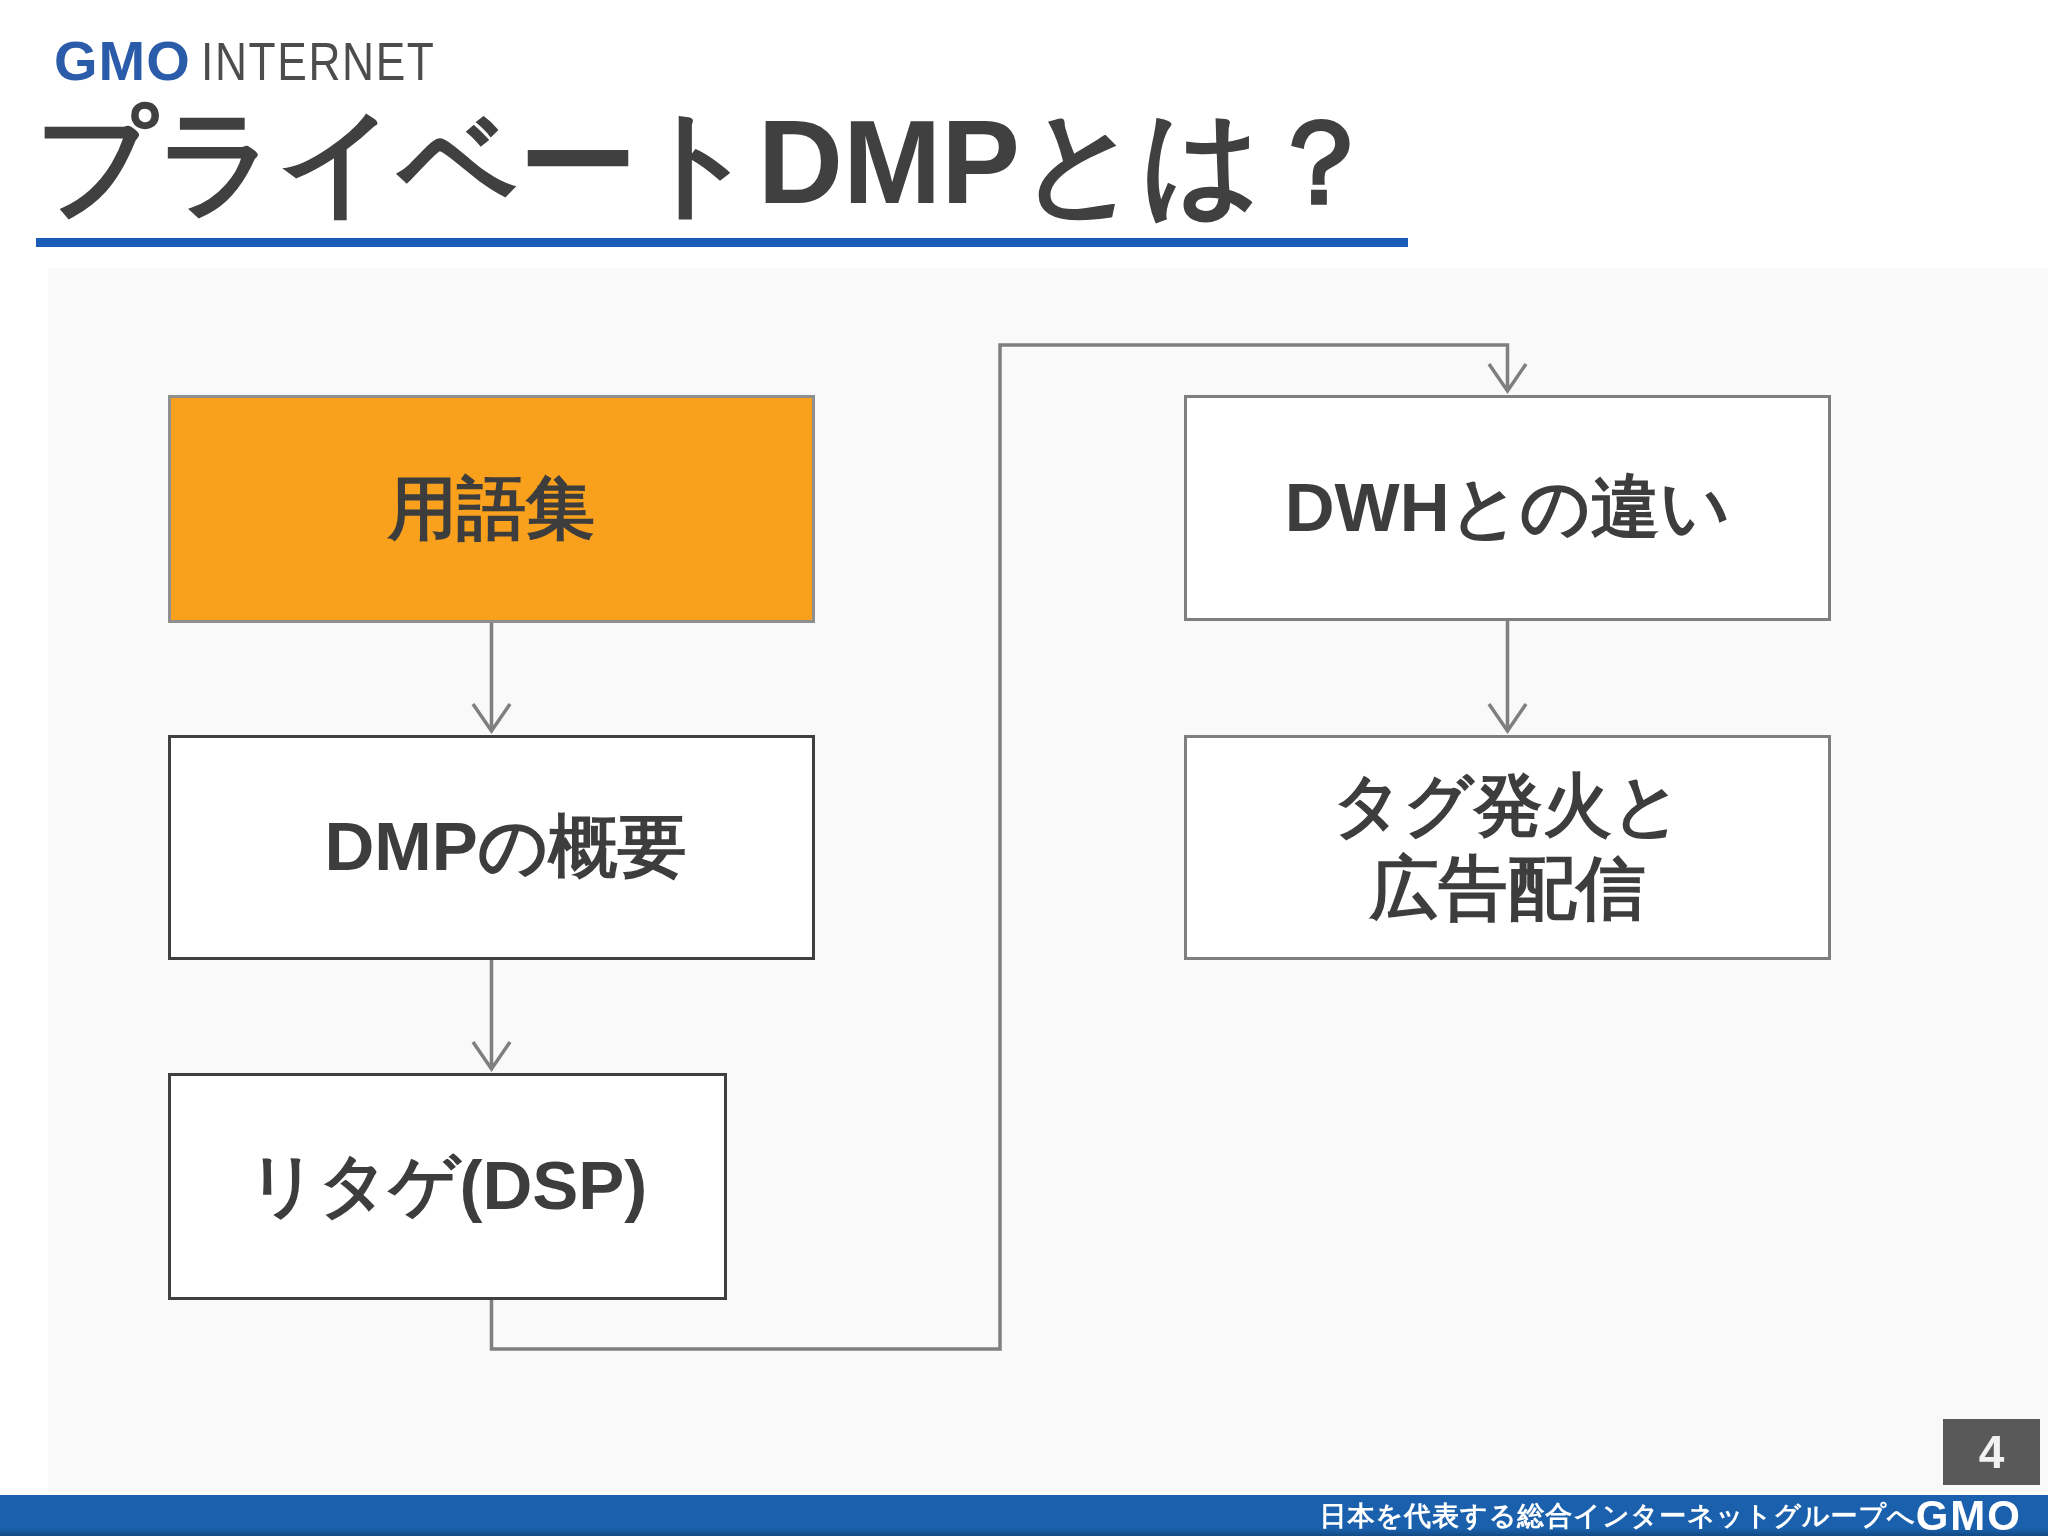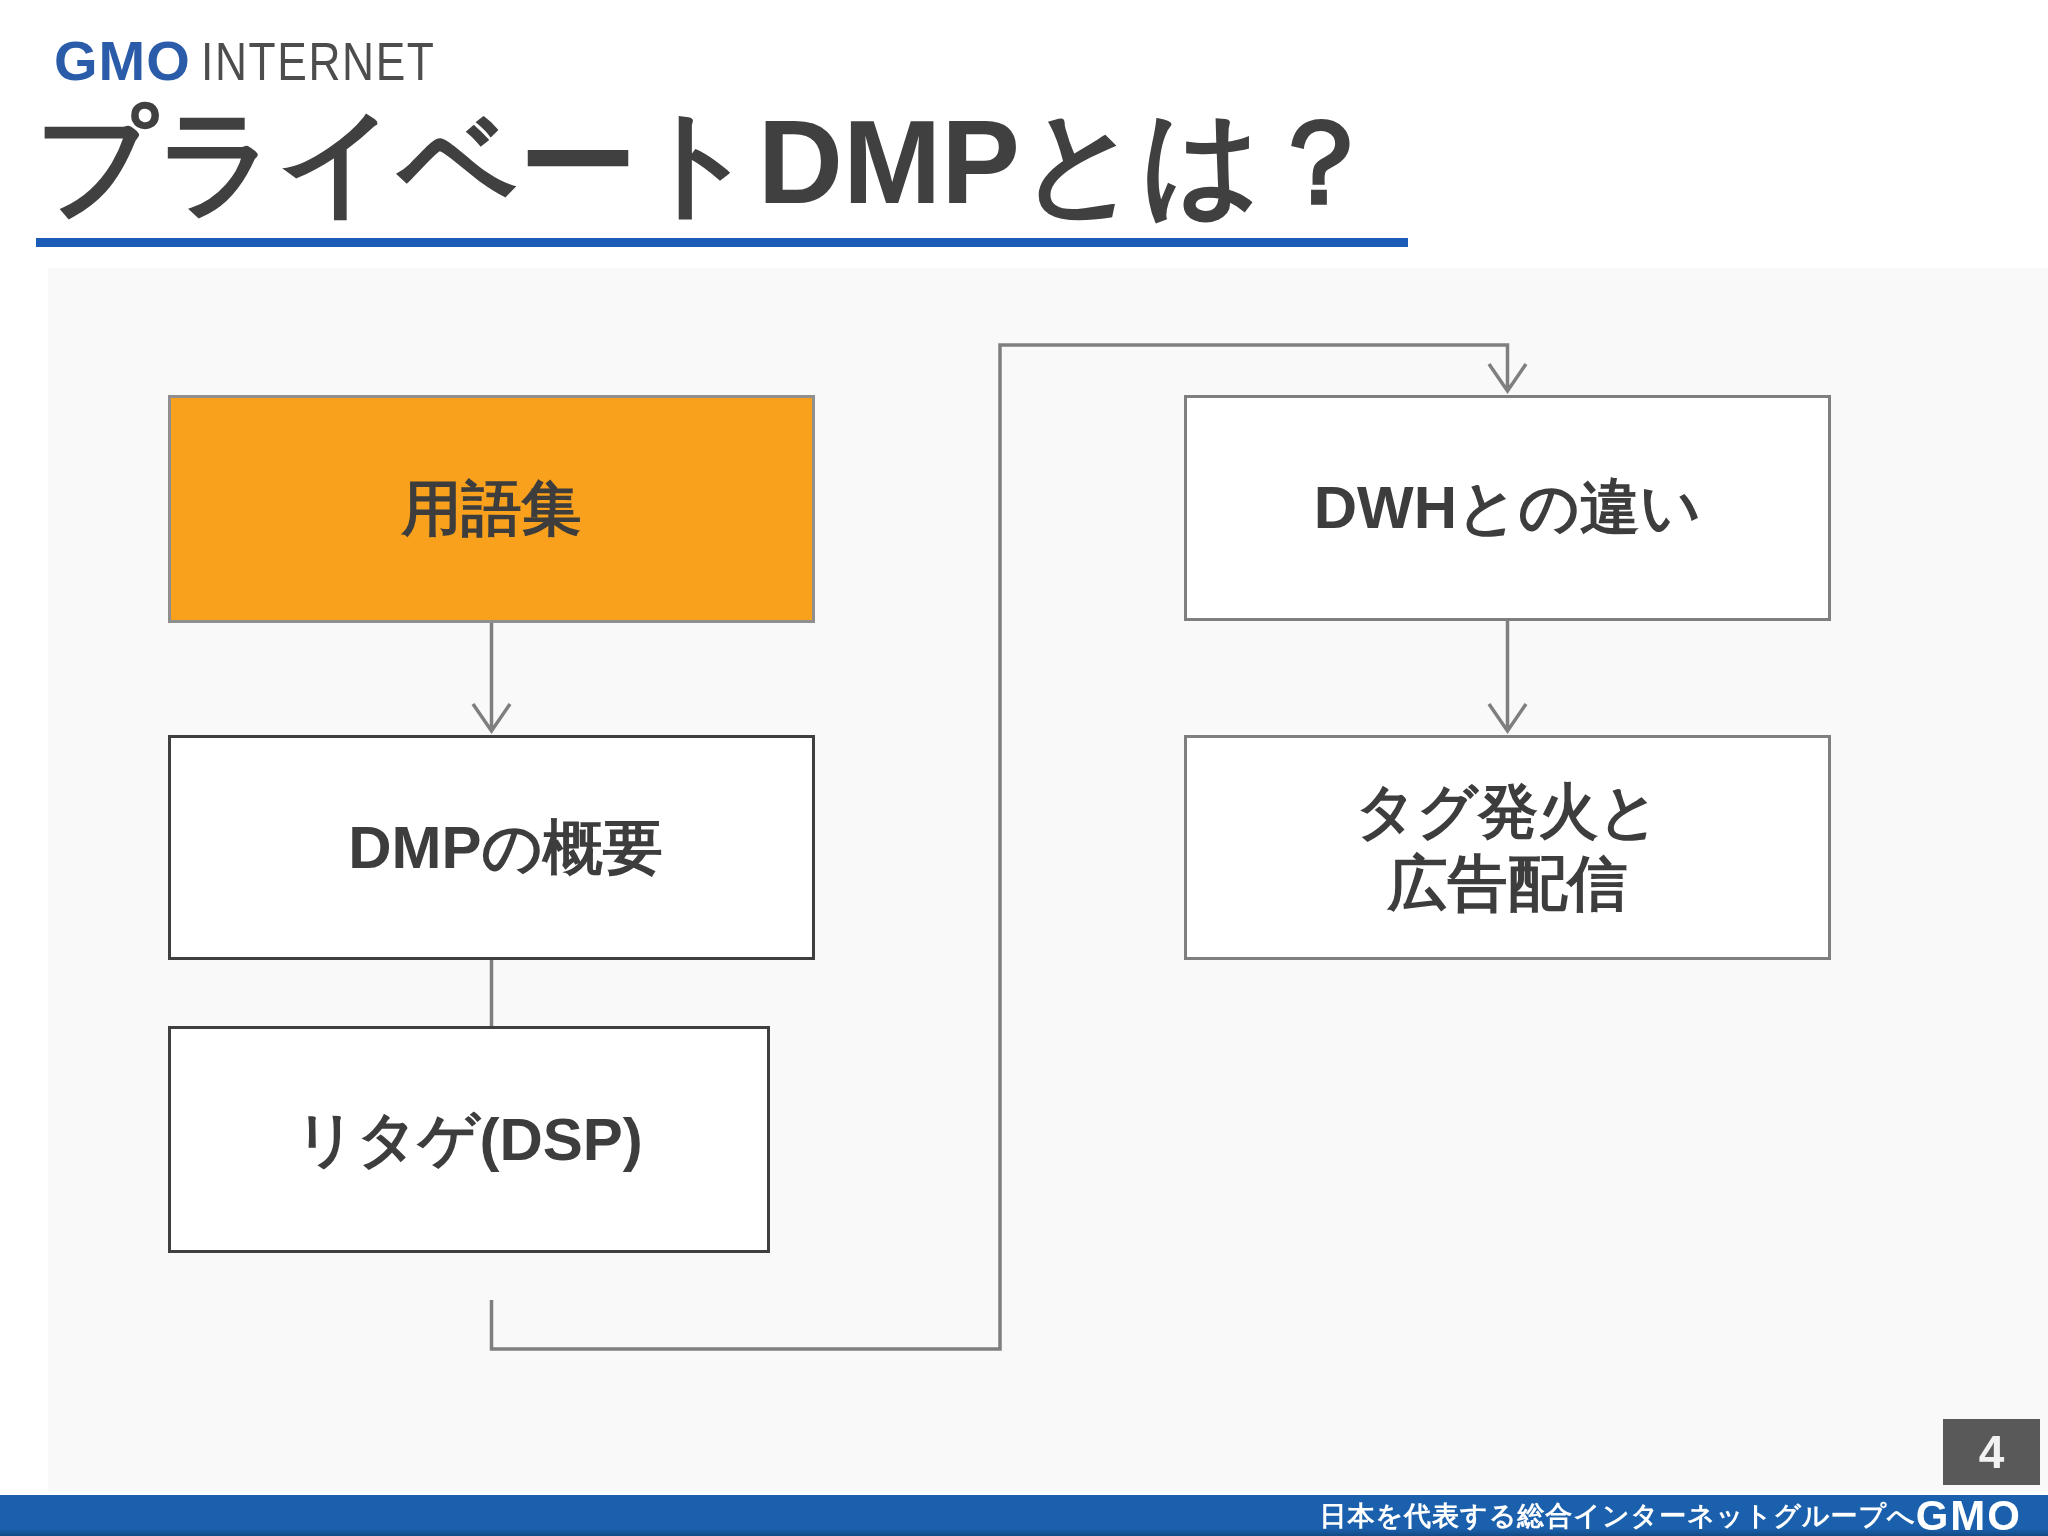--- a/index.html
+++ b/index.html
@@ -30,26 +30,26 @@
 
   
   .canvas{
     left:48px;top:268px;width:2000px;height:1224px;
     background:#f9f9f9;
   }
 
   
   .node{
     display:flex;align-items:center;justify-content:center;text-align:center;
-    color:#3d3d3d;font-size:60px;font-weight:800;line-height:1.2;
+    color:#3d3d3d;font-size:69px;font-weight:800;line-height:1.2;
     background:#ffffff;box-sizing:border-box;
   }
   .node-yougo   {left:168px; top:395px; width:647px;height:228px;background:#f9a11c;border:3px solid #8f8f8f;}
   .node-dmp     {left:168px; top:735px; width:647px;height:225px;border:3px solid #3f3f3f;padding-left:28px;}
-  .node-ritage  {left:168px; top:1026px;width:602px;height:227px;border:3px solid #3f3f3f;}
+  .node-ritage  {left:168px; top:1073px;width:559px;height:227px;border:3px solid #3f3f3f;}
   .node-dwh     {left:1184px;top:395px; width:647px;height:226px;border:3px solid #7f7f7f;}
   .node-tag     {left:1184px;top:735px; width:647px;height:225px;border:3px solid #7f7f7f;}
 
   .connectors{left:0;top:0;width:2048px;height:1536px;pointer-events:none;}
   .connectors path{stroke:#7f7f7f;stroke-width:3.5;fill:none;}
 
   
   .pagenum{
     left:1943px;top:1419px;width:97px;height:66px;
     background:#595959;color:#f2f2f2;

